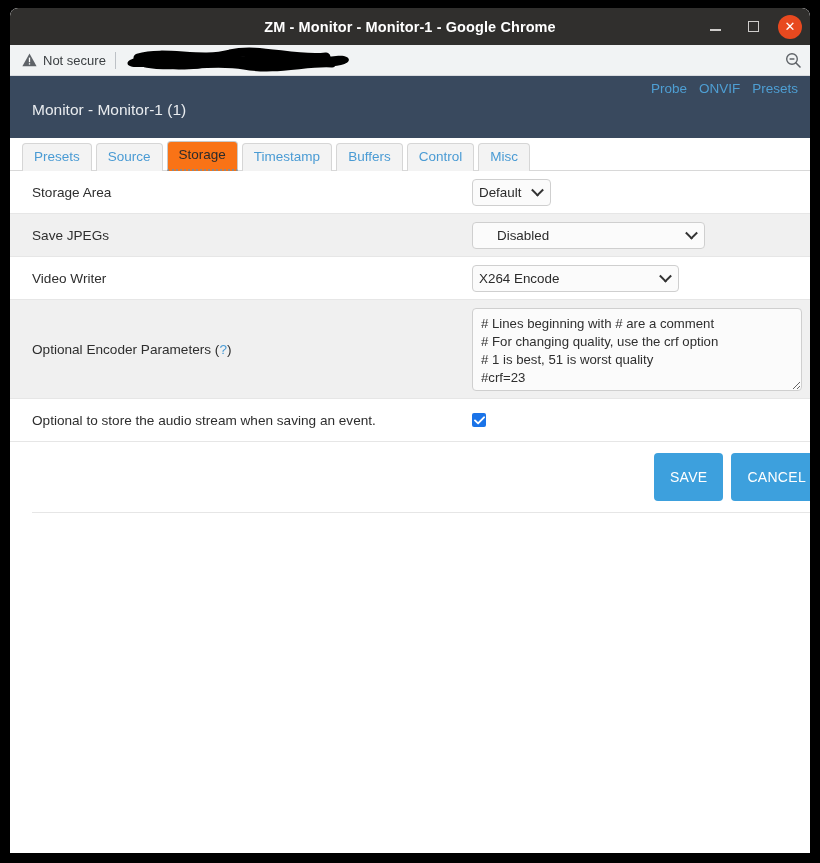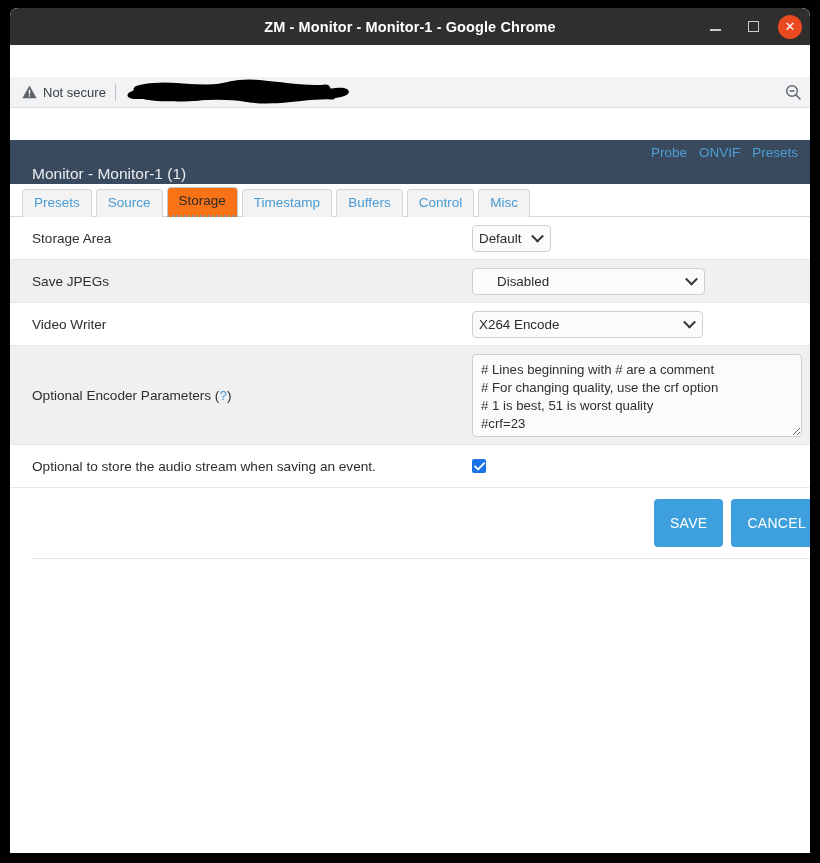--- a/index.html
+++ b/index.html
@@ -14,21 +14,20 @@
   
   #window {
     position: absolute;
     left: 10px; top: 8px;
     width: 800px; height: 845px;
     background: #ffffff;
     border-radius: 8px 8px 0 0;
     overflow: hidden;
     display: flex;
     flex-direction: column;
-    gap: 32px;
   }
   #titlebar {
     height: 37px;
     background: #302f2d;
     border-radius: 8px 8px 0 0;
     display: flex;
     align-items: center;
     position: relative;
     flex: 0 0 auto;
   }
@@ -100,21 +99,21 @@
   
   #page {
     flex: 1 1 auto;
     background: #ffffff;
     overflow: hidden;
     display: flex;
     flex-direction: column;
   }
   #zm-header {
     background: #39495e;
-    height: 44px;
+    height: 62px;
     position: relative;
     flex: 0 0 auto;
   }
   #zm-nav {
     position: absolute;
     right: 12px;
     top: 5px;
     display: flex;
     gap: 12px;
     font-size: 13.5px;
@@ -196,21 +195,21 @@
     position: absolute;
     right: 9px; top: 50%;
     width: 7px; height: 7px;
     border-right: 2px solid #333;
     border-bottom: 2px solid #333;
     transform: translateY(-70%) rotate(45deg);
     pointer-events: none;
   }
   select.w-small { width: 79px; }
   select.w-large { width: 233px; padding-left: 24px; }
-  select.w-med   { width: 231px; }
+  select.w-med   { width: 207px; }
 
   .row.textarea-row { min-height: 99px; align-items: center; }
   textarea {
     font-family: Liberation Sans, sans-serif;
     font-size: 13.2px;
     color: #2f2f2f;
     width: 330px;
     height: 83px;
     border: 1px solid #cfcfcf;
     border-radius: 4px;

